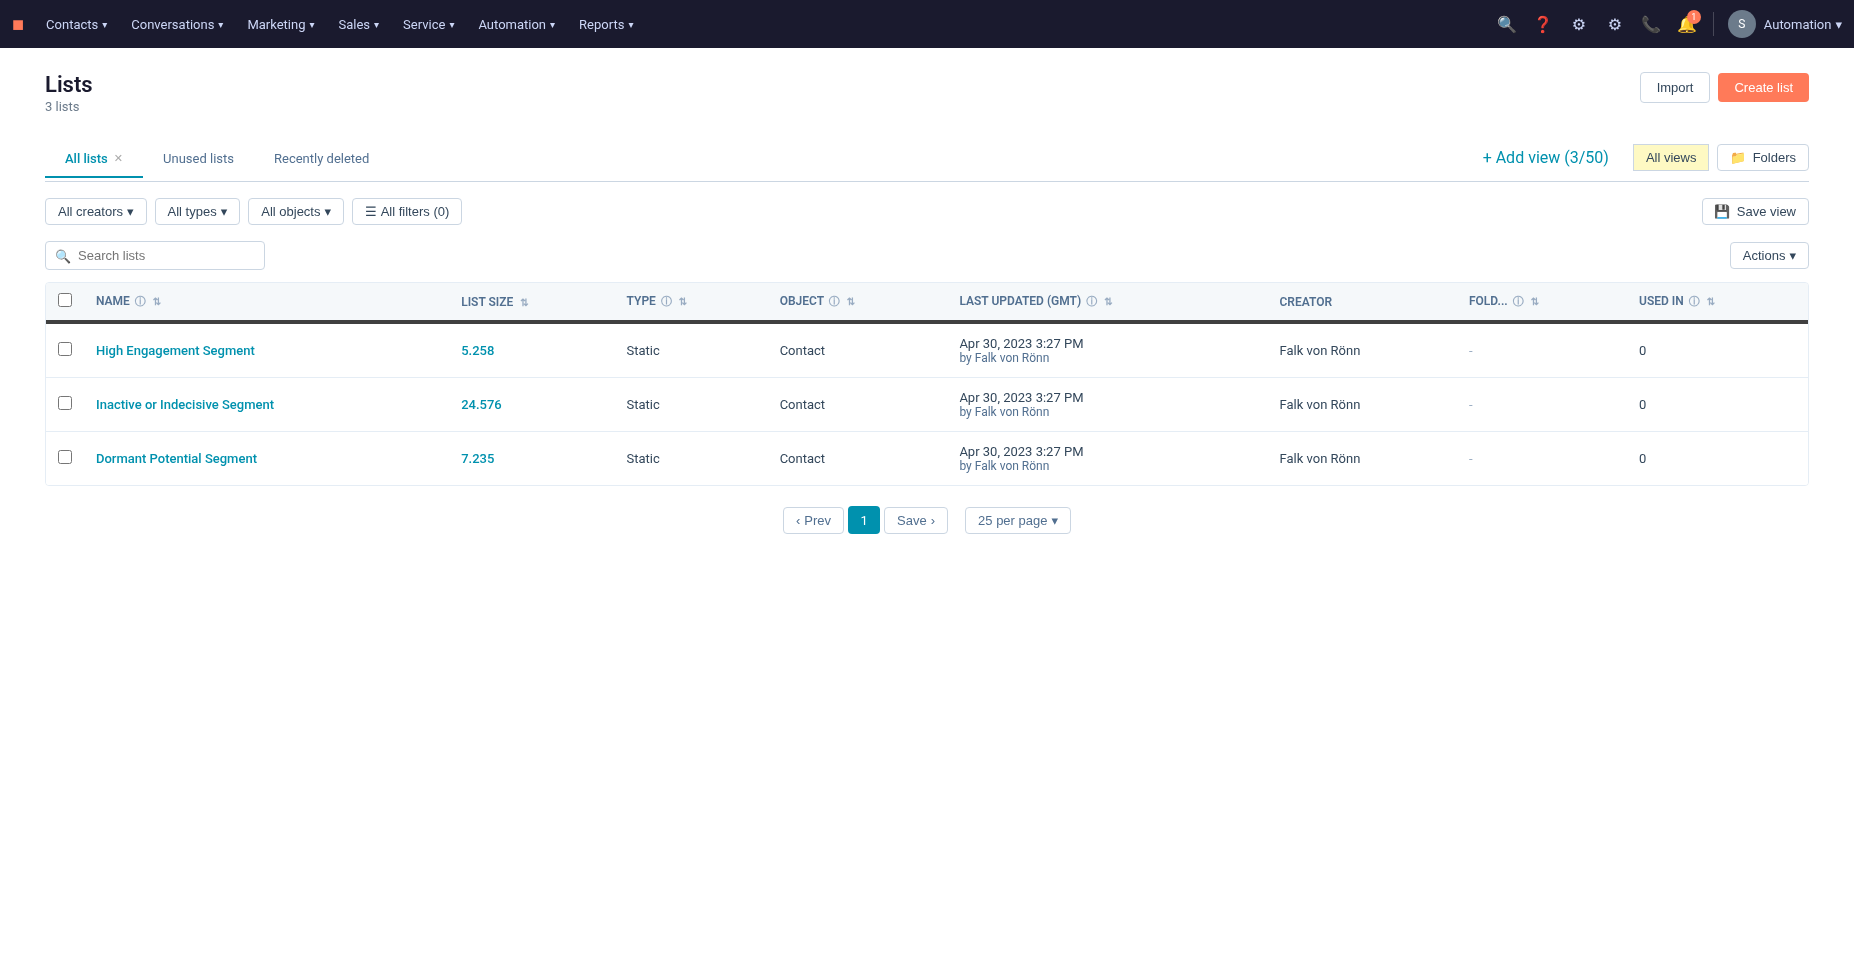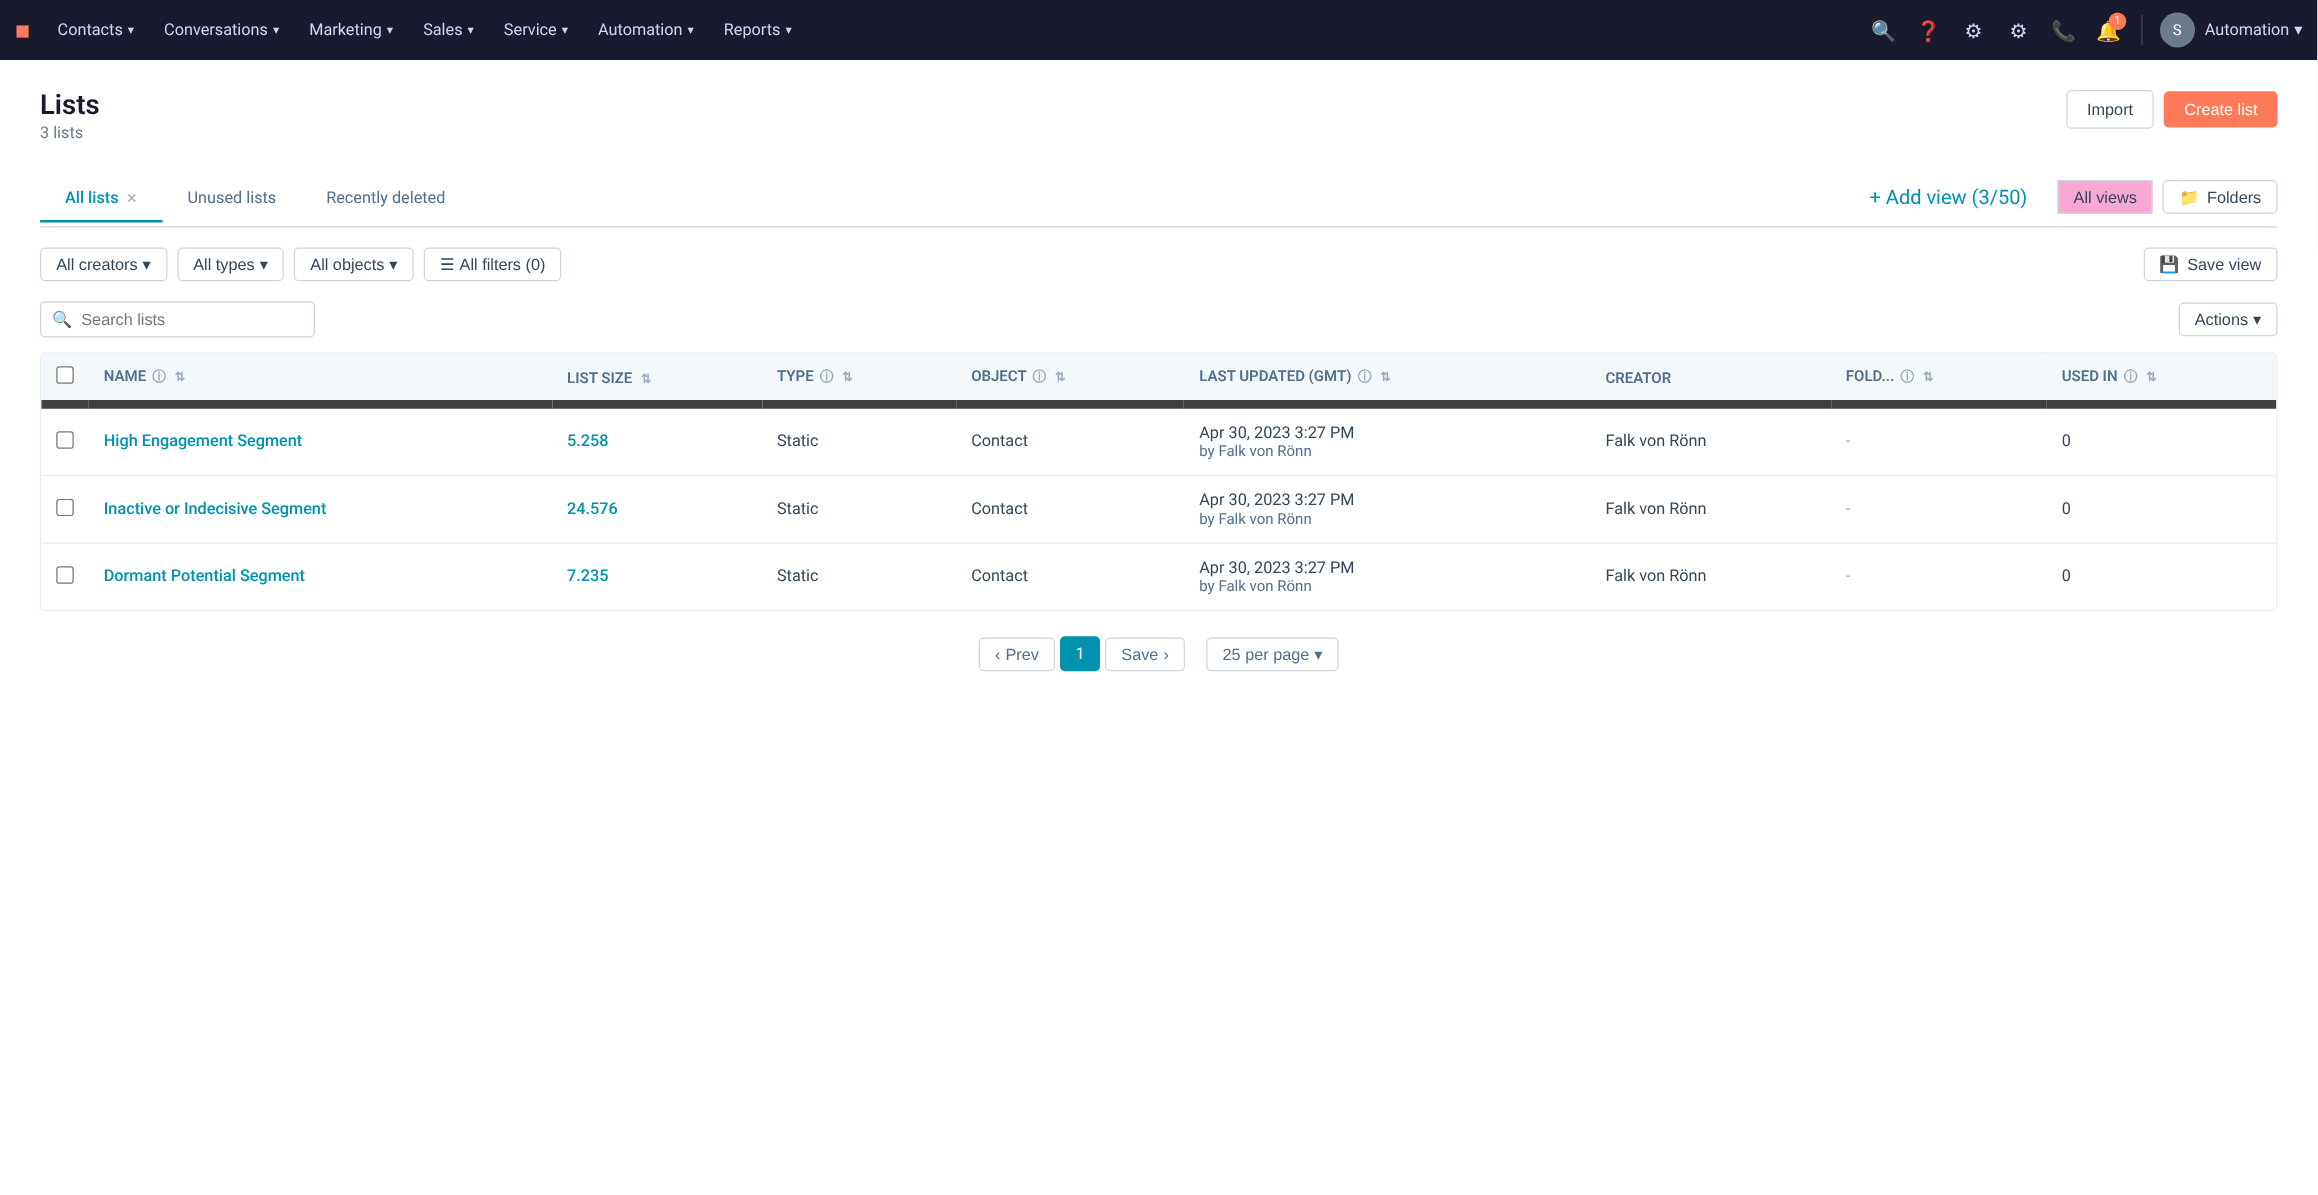--- a/index.html
+++ b/index.html
@@ -88,21 +88,21 @@
     }
     .divider-v {
       width: 1px;
       height: 24px;
       background: rgba(255,255,255,0.2);
       margin: 0 6px;
     }
 
     
     .page-content {
-      padding: 24px 32px;
+      padding: 24px 45px;
       background: white;
       min-height: calc(100vh - 48px);
     }
 
     
     .page-header {
       display: flex;
       align-items: flex-start;
       justify-content: space-between;
       margin-bottom: 24px;
@@ -182,21 +182,21 @@
       gap: 4px;
     }
     .tab-actions {
       margin-left: auto;
       display: flex;
       align-items: center;
       gap: 8px;
       padding-bottom: 4px;
     }
     .btn-all-views {
-      background: #f9a8d4;
+      background: #fef9c3;
       border: 1px solid #cbd6e2;
       color: #33475b;
       padding: 5px 12px;
       border-radius: 0;
       cursor: pointer;
       font-size: 13px;
     }
     .btn-folders {
       background: white;
       border: 1px solid #cbd6e2;
@@ -289,21 +289,21 @@
       border: 1px solid #e5edf5;
       border-radius: 4px;
       overflow: hidden;
     }
     table {
       width: 100%;
       border-collapse: collapse;
     }
     thead tr {
       background: #f5f8fa;
-      border-bottom: 7px solid #404040;
+      border-bottom: 4px solid #404040;
     }
     th {
       padding: 10px 12px;
       font-size: 12px;
       font-weight: 600;
       color: #516f90;
       text-align: left;
       white-space: nowrap;
       user-select: none;
     }

